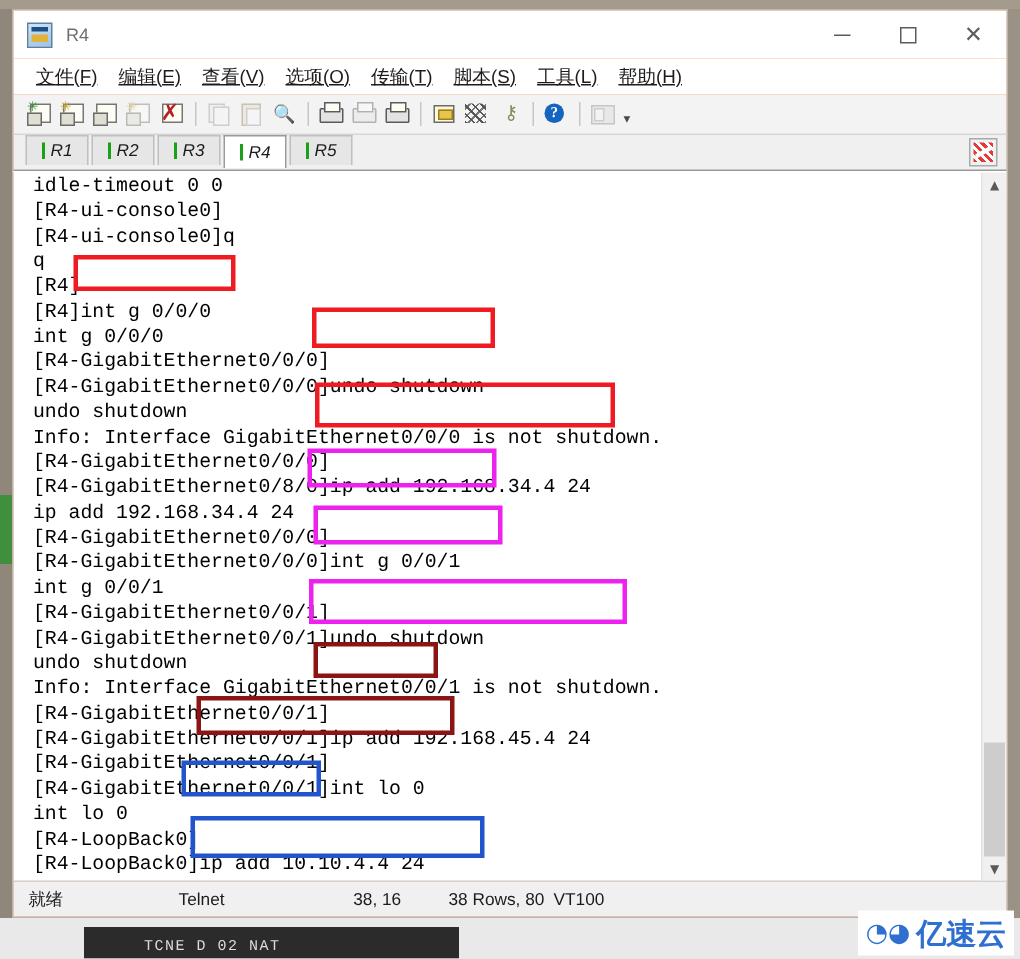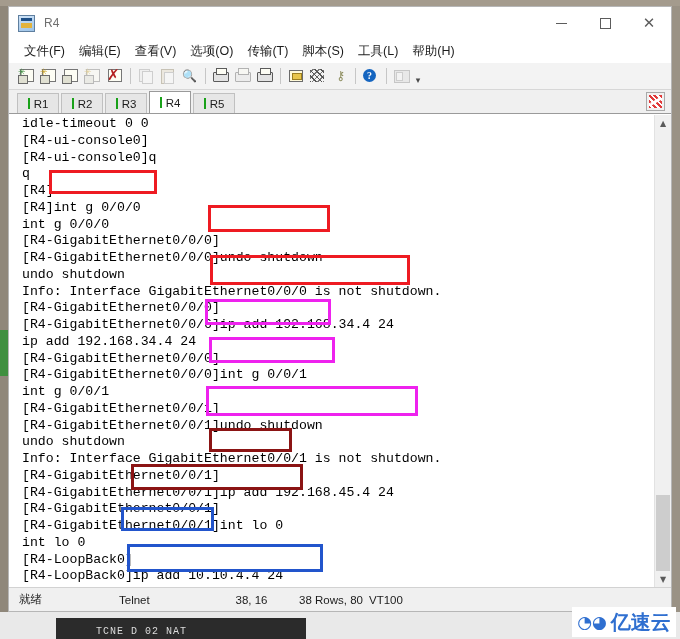--- a/index.html
+++ b/index.html
@@ -123,20 +123,21 @@
     display: flex;
     align-items: center;
     padding-left: 8px;
     flex: none;
   }
   .menu-item {
     font-size: 12.5px;
     color: #1c1c1c;
     padding: 2px 7px;
     white-space: nowrap;
+    text-decoration: underline;
   }
 
   
   .toolbar {
     height: 26px;
     background: #f3f3f3;
     border-bottom: 1px solid #d7d7d7;
     display: flex;
     align-items: center;
     padding-left: 7px;
@@ -245,24 +246,24 @@
     color: #4a4a4a; font-size: 9px;
     font-family: "DejaVu Sans", sans-serif;
   }
 
   
   .tabstrip {
     height: 23px;
     background: #f0f0f0;
     border-bottom: 1px solid #9a9a9a;
     display: flex;
-    align-items: flex-end;
     padding-left: 8px;
     flex: none;
     position: relative;
+    font-style: italic;
   }
   .tab {
     height: 20px;
     min-width: 42px;
     display: flex;
     align-items: center;
     justify-content: center;
     gap: 4px;
     padding: 0 7px;
     font-size: 11.5px;
@@ -582,21 +583,21 @@
         <div class="term-line">[R4-ui-console0]q</div>
         <div class="term-line">q</div>
         <div class="term-line">[R4]</div>
         <div class="term-line">[R4]int g 0/0/0</div>
         <div class="term-line">int g 0/0/0</div>
         <div class="term-line">[R4-GigabitEthernet0/0/0]</div>
         <div class="term-line">[R4-GigabitEthernet0/0/0]undo shutdown</div>
         <div class="term-line">undo shutdown</div>
         <div class="term-line">Info: Interface GigabitEthernet0/0/0 is not shutdown.</div>
         <div class="term-line">[R4-GigabitEthernet0/0/0]</div>
-        <div class="term-line">[R4-GigabitEthernet0/0/6]ip add 192.168.34.4 24</div>
+        <div class="term-line">[R4-GigabitEthernet0/8/0]ip add 192.168.34.4 24</div>
         <div class="term-line">ip add 192.168.34.4 24</div>
         <div class="term-line">[R4-GigabitEthernet0/0/0]</div>
         <div class="term-line">[R4-GigabitEthernet0/0/0]int g 0/0/1</div>
         <div class="term-line">int g 0/0/1</div>
         <div class="term-line">[R4-GigabitEthernet0/0/1]</div>
         <div class="term-line">[R4-GigabitEthernet0/0/1]undo shutdown</div>
         <div class="term-line">undo shutdown</div>
         <div class="term-line">Info: Interface GigabitEthernet0/0/1 is not shutdown.</div>
         <div class="term-line">[R4-GigabitEthernet0/0/1]</div>
         <div class="term-line">[R4-GigabitEthernet0/0/1]ip add 192.168.45.4 24</div>

